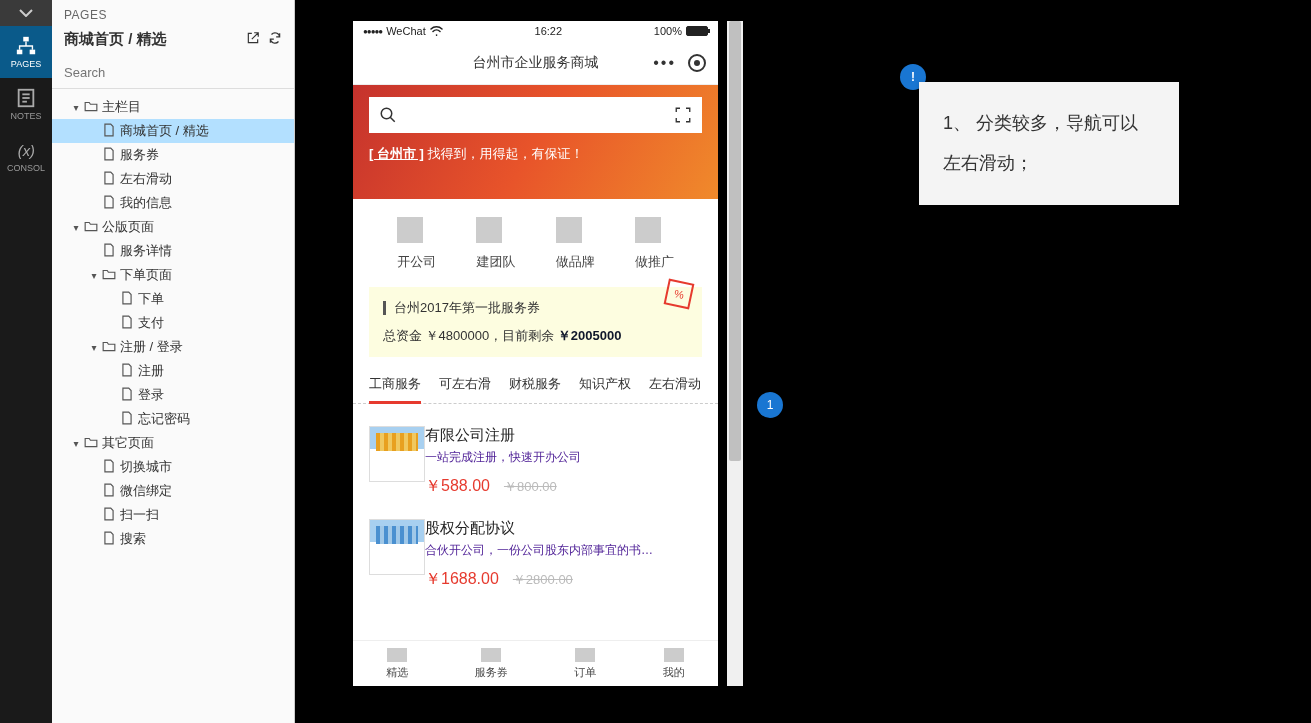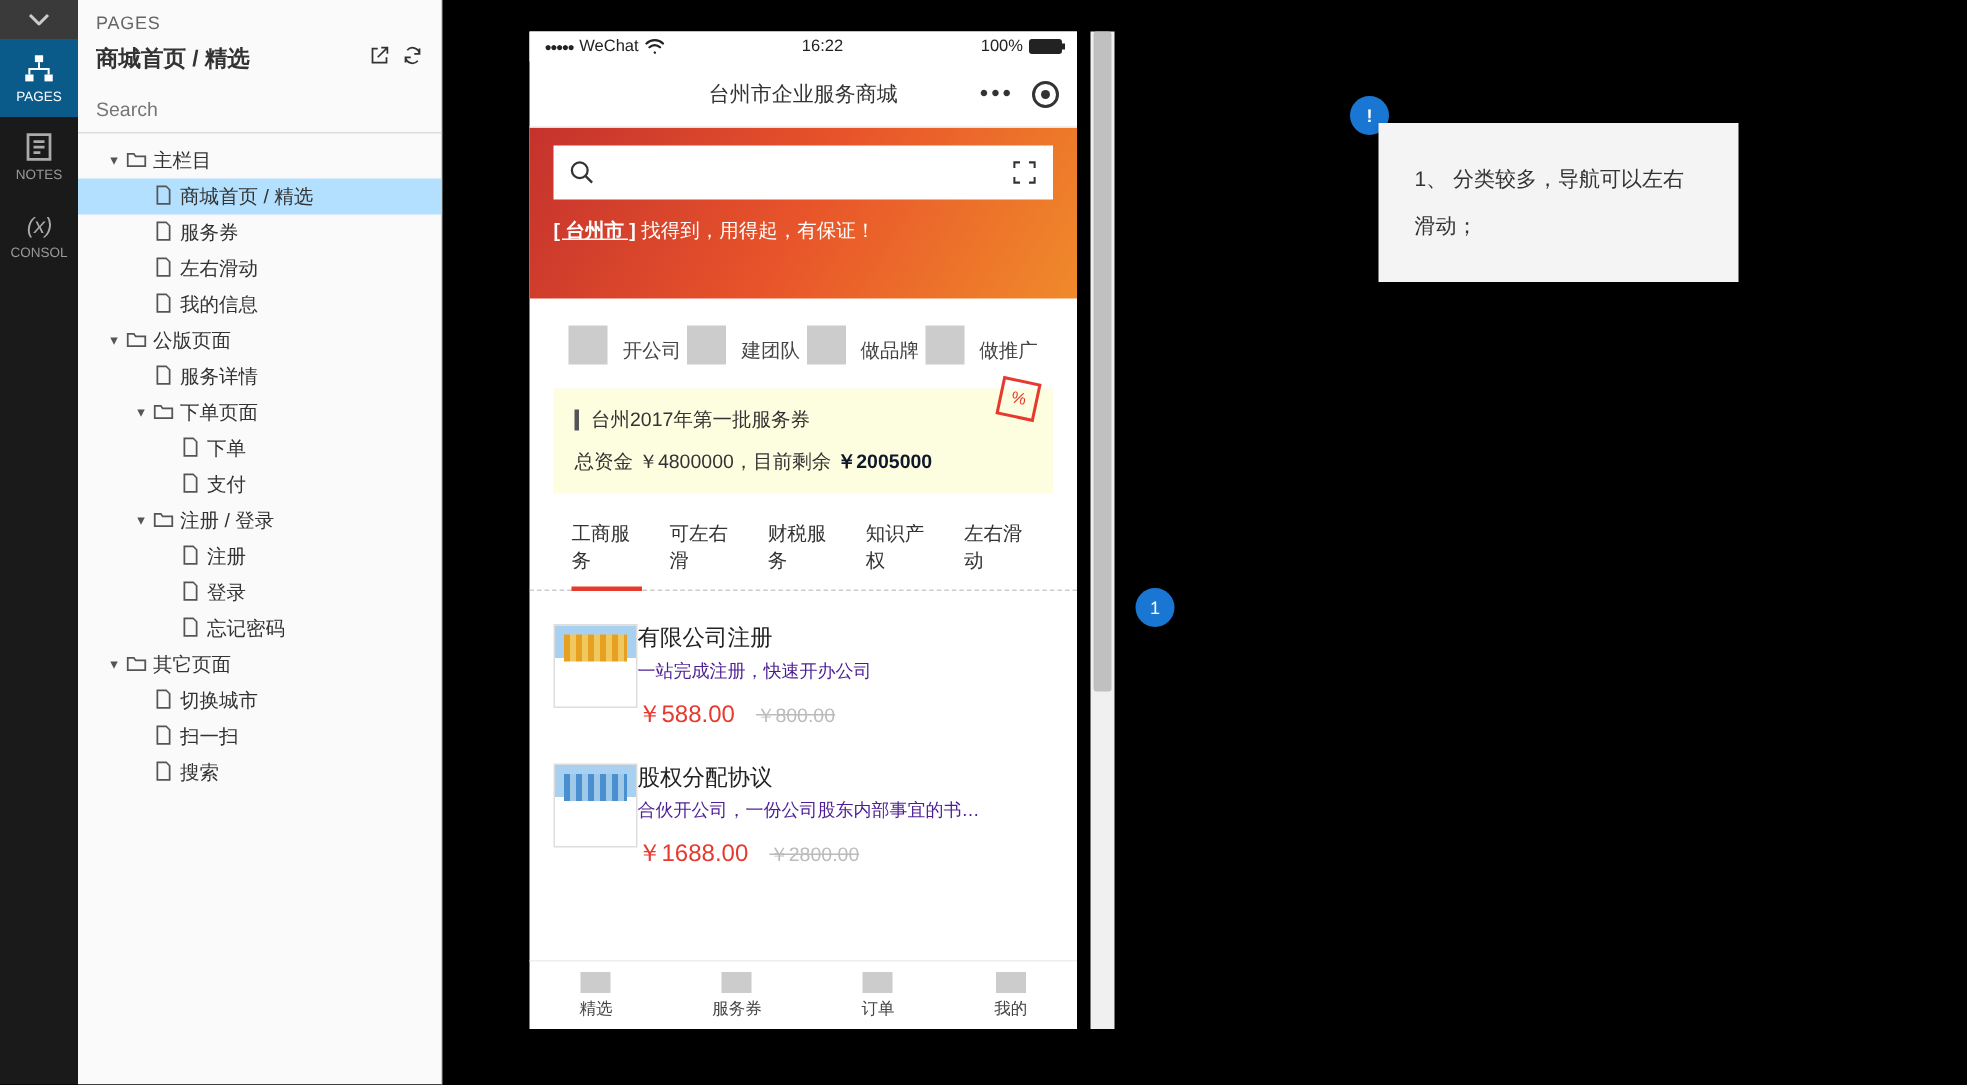--- a/index.html
+++ b/index.html
@@ -51,31 +51,31 @@
   .phone-body { flex:1; overflow: hidden; }
   
   .banner { height: 114px; background: linear-gradient(120deg, #c5322d, #e8542a, #f08a2b); padding: 12px 16px 16px; }
   .search-box { height: 36px; background:#fff; display:flex; align-items:center; padding: 0 10px; }
   .search-box .mag { width:18px; height:18px; }
   .search-box .scan { width:18px; height:18px; margin-left:auto; }
   .banner-text { margin-top: 12px; font-size: 13px; color:#fff; }
   .banner-text .city { font-weight:bold; text-decoration: underline; }
   
   .cat-row { display:flex; justify-content:space-around; padding: 18px 24px 16px; }
-  .cat-item { display:flex; align-items:flex-end; gap:10px; font-size:13px; color:#444; }
+  .cat-item { display:flex; flex-direction:column; align-items:flex-start; gap:10px; font-size:13px; color:#444; }
   .cat-box { width:26px; height:26px; background:#ccc; }
   
   .voucher { margin: 0 16px; background:#fdfde0; padding: 12px 14px; position:relative; }
   .voucher-title-row { display:flex; align-items:center; font-size:13px; color:#333; }
   .voucher-title-row .bar { width:3px; height:14px; background:#555; margin-right:8px; }
   .voucher-sub { margin-top:10px; font-size:13px; color:#333; }
   .voucher-sub .red { color:#0f172a; font-weight:bold; }
   .ticket { position:absolute; right:10px; top:-6px; width:26px; height:26px; border:2px solid #e63a2e; transform:rotate(12deg); display:flex; align-items:center; justify-content:center; color:#e63a2e; font-size:11px; }
   
-  .tabrow { display:flex; padding: 18px 28px 0; gap:18px; font-size:13px; color:#333; border-bottom:1px dashed #ccc; }
+  .tabrow { display:flex; padding: 18px 16px 0; gap:18px; font-size:13px; color:#333; border-bottom:1px dashed #ccc; }
   .tabrow .tab { padding-bottom:8px; cursor:pointer; }
   .tabrow .tab.active { border-bottom:3px solid #e63a2e; margin-bottom:-1px; }
   
   .product { display:flex; padding: 22px 16px 0; gap:0; }
   .product-img { width:56px; height:56px; background:linear-gradient(#a8d0f0 40%, #fff 40%); border:1px solid #ddd; position:relative; }
   .product-img .mini { position:absolute; top:6px; left:6px; right:6px; height:18px; background:repeating-linear-gradient(90deg,#e8a020 0 4px,#f0c860 4px 8px); }
   .product-img.p2 .mini { background: repeating-linear-gradient(90deg,#4a90d0 0 4px,#a0c8e8 4px 8px); }
   .product-info { flex:1; }
   .product-title { font-size:15px; color:#222; }
   .product-desc { font-size:12px; color:#4c1d95; margin-top:4px; white-space:nowrap; overflow:hidden; text-overflow:ellipsis; max-width:230px; }
@@ -87,21 +87,21 @@
   .bottom-nav .nav-item { display:flex; flex-direction:column; align-items:center; font-size:11px; color:#444; gap:3px; cursor:pointer; }
   .bottom-nav .nav-box { width:20px; height:14px; background:#ccc; }
   
   .scrollbar { position:absolute; left:432px; top:21px; width:16px; height:665px; background:#f0f0f0; }
   .scroll-thumb { position:absolute; left:2px; top:0; width:12px; height:440px; background:#c0c0c0; border-radius:2px; }
   
   .marker { position:absolute; width:26px; height:26px; border-radius:50%; background:#1976d2; color:#fff; display:flex; align-items:center; justify-content:center; font-size:12px; cursor:default; }
   .marker.m1 { left:462px; top:392px; }
   .marker.m2 { left:605px; top:64px; font-weight:bold; }
   
-  .note-box { position:absolute; left:624px; top:82px; width:240px; background:#f4f4f4; padding: 22px 24px; font-size:14px; color:#333; line-height:2.2; box-shadow:0 1px 4px rgba(0,0,0,0.2); }
+  .note-box { position:absolute; left:624px; top:82px; width:260px; background:#f4f4f4; padding: 22px 24px; font-size:18px; color:#333; line-height:2.2; box-shadow:0 1px 4px rgba(0,0,0,0.2); }
 </style>
 </head>
 <body>
 
 <div class="rail">
   <div class="rail-dropdown">
     <svg width="14" height="8" viewBox="0 0 14 8">
         <path d="M1 1l6 6 6-6" stroke="#ccc" stroke-width="2" fill="none"></path>
       </svg>
   </div>
@@ -264,20 +264,27 @@
         <span class="icon"><svg width="12" height="14" viewBox="0 0 20 24">
             <path d="M3 2h10l4 4v16H3z" fill="none" stroke="#555" stroke-width="2"></path>
           </svg></span>
         <span class="label">切换城市</span>
       </div>
       <div class="tree-row indent2">
         <span class="caret"></span>
         <span class="icon"><svg width="12" height="14" viewBox="0 0 20 24">
             <path d="M3 2h10l4 4v16H3z" fill="none" stroke="#555" stroke-width="2"></path>
           </svg></span>
+        <span class="label">微信绑定</span>
+      </div>
+      <div class="tree-row indent2">
+        <span class="caret"></span>
+        <span class="icon"><svg width="12" height="14" viewBox="0 0 20 24">
+            <path d="M3 2h10l4 4v16H3z" fill="none" stroke="#555" stroke-width="2"></path>
+          </svg></span>
         <span class="label">扫一扫</span>
       </div>
       <div class="tree-row indent2">
         <span class="caret"></span>
         <span class="icon"><svg width="12" height="14" viewBox="0 0 20 24">
             <path d="M3 2h10l4 4v16H3z" fill="none" stroke="#555" stroke-width="2"></path>
           </svg></span>
         <span class="label">搜索</span>
       </div>
     </div>

